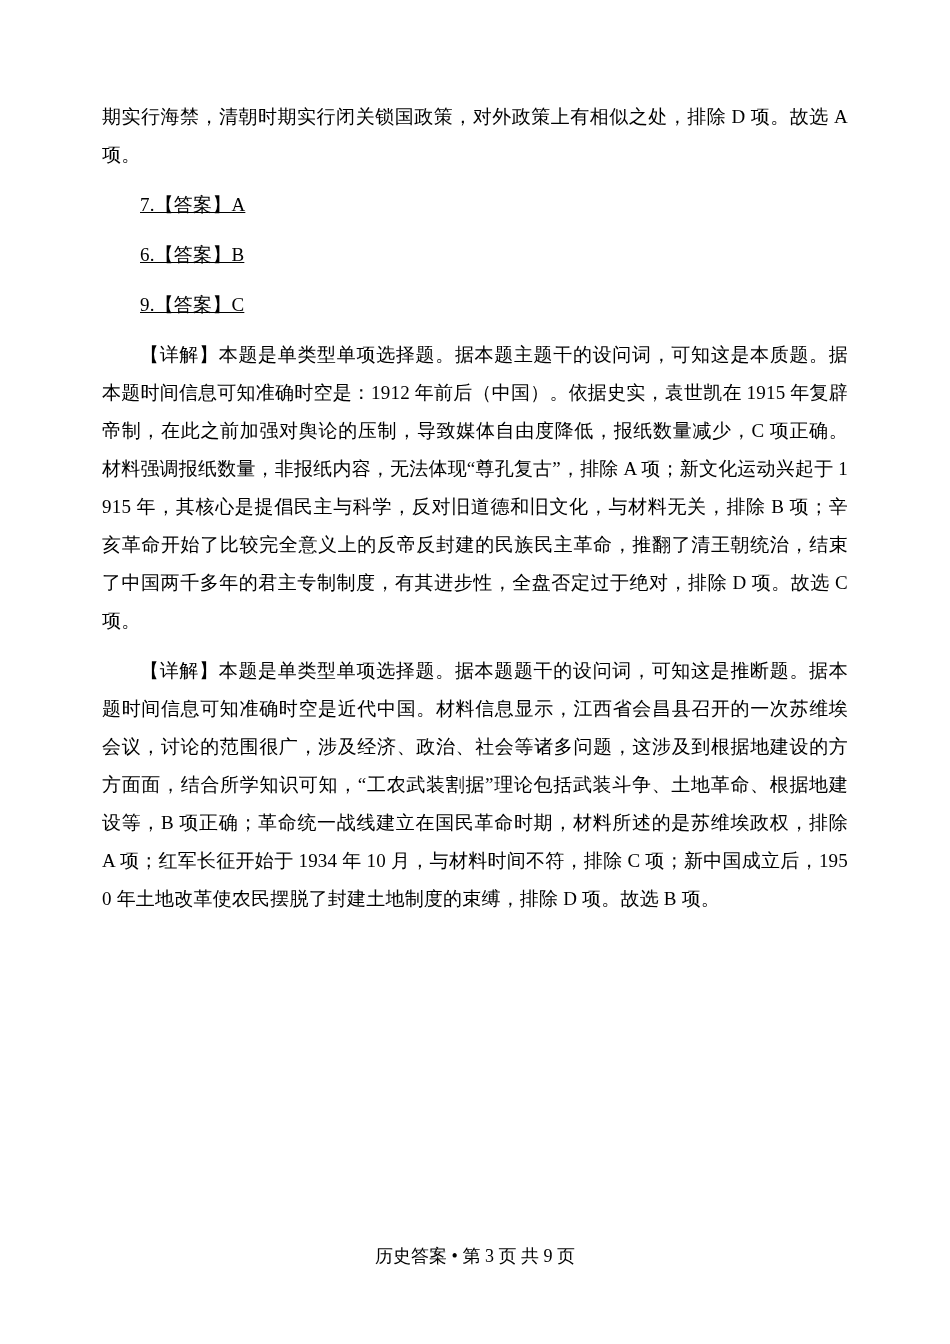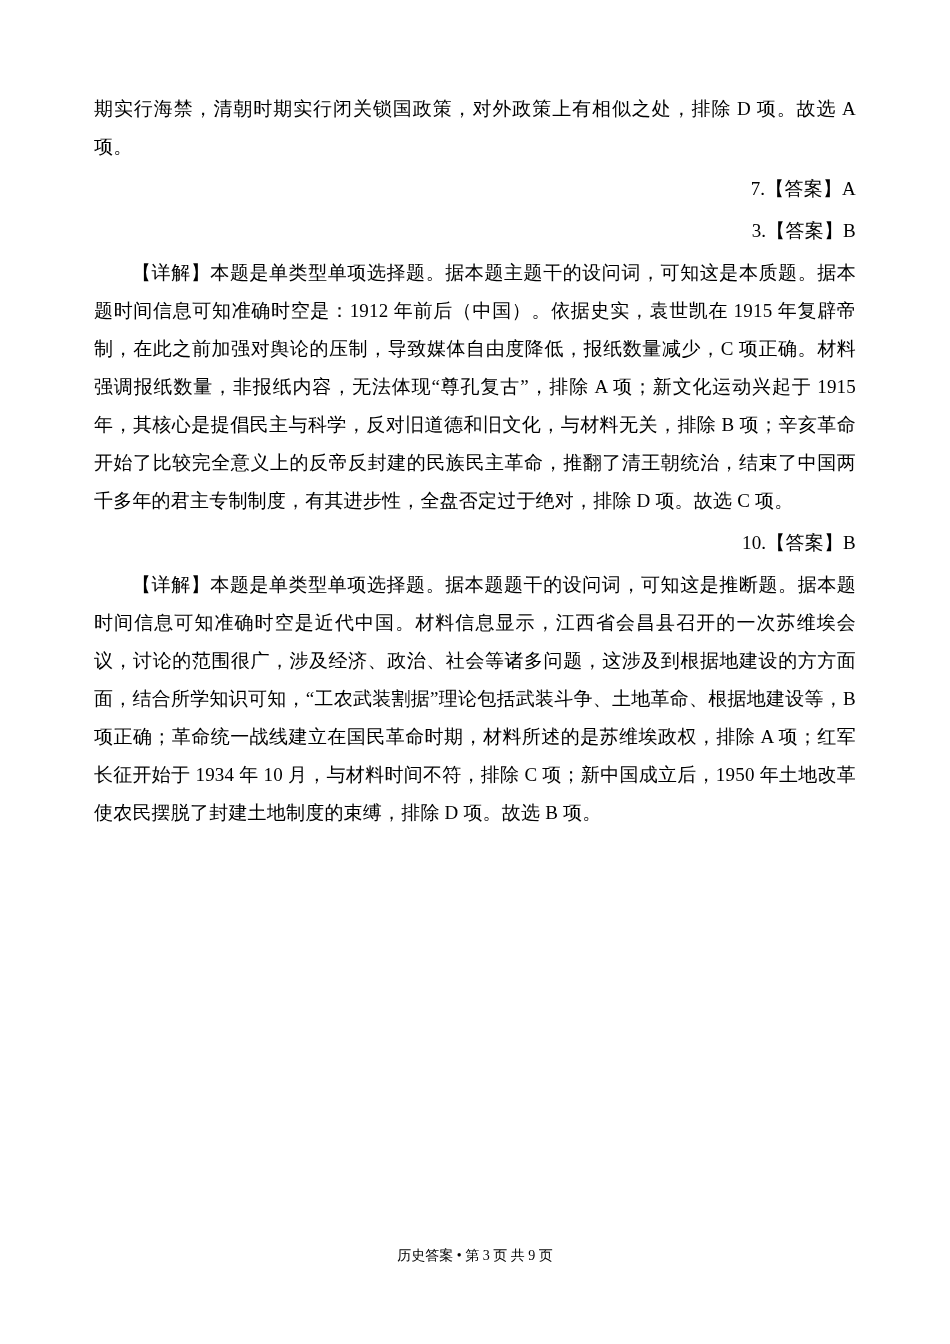--- a/index.html
+++ b/index.html
@@ -16,53 +16,54 @@
     font-family: "Liberation Serif", "DejaVu Serif", serif;
     overflow: hidden;
   }
   .content {
     position: absolute;
     top: 86px;
     left: 90px;
     width: 770px;
   }
   p.para {
-    margin: 4px;
+    margin: 12px;
     padding: 0;
     font-size: 19px;
     line-height: 38px;
     text-align: justify;
     text-justify: inter-ideograph;
     text-indent: 2em;
     word-break: break-all;
     letter-spacing: 0.2px;
   }
   p.para.continuation {
     text-indent: 0;
   }
   p.para.answer {
-    text-align: right;
+    text-align: left;
+    text-decoration: underline;
   }
   .footer {
     position: absolute;
     top: 1246px;
     left: 0;
     width: 100%;
     text-align: center;
-    font-size: 14px;
+    font-size: 18px;
     line-height: 20px;
     color: #000000;
   }
 </style>
 </head>
 <body>
 
 <div class="page">
   <div class="content" id="content">
       <p class="para continuation">期实行海禁，清朝时期实行闭关锁国政策，对外政策上有相似之处，排除 D 项。故选 A 项。</p>
       <p class="para answer">7.【答案】A</p>
-      <p class="para answer">3.【答案】B</p>
+      <p class="para answer">6.【答案】B</p>
+      <p class="para answer">9.【答案】C</p>
       <p class="para detail">【详解】本题是单类型单项选择题。据本题主题干的设问词，可知这是本质题。据本题时间信息可知准确时空是：1912 年前后（中国）。依据史实，袁世凯在 1915 年复辟帝制，在此之前加强对舆论的压制，导致媒体自由度降低，报纸数量减少，C 项正确。材料强调报纸数量，非报纸内容，无法体现“尊孔复古”，排除 A 项；新文化运动兴起于 1915 年，其核心是提倡民主与科学，反对旧道德和旧文化，与材料无关，排除 B 项；辛亥革命开始了比较完全意义上的反帝反封建的民族民主革命，推翻了清王朝统治，结束了中国两千多年的君主专制制度，有其进步性，全盘否定过于绝对，排除 D 项。故选 C 项。</p>
-      <p class="para answer">10.【答案】B</p>
       <p class="para detail">【详解】本题是单类型单项选择题。据本题题干的设问词，可知这是推断题。据本题时间信息可知准确时空是近代中国。材料信息显示，江西省会昌县召开的一次苏维埃会议，讨论的范围很广，涉及经济、政治、社会等诸多问题，这涉及到根据地建设的方方面面，结合所学知识可知，“工农武装割据”理论包括武装斗争、土地革命、根据地建设等，B 项正确；革命统一战线建立在国民革命时期，材料所述的是苏维埃政权，排除 A 项；红军长征开始于 1934 年 10 月，与材料时间不符，排除 C 项；新中国成立后，1950 年土地改革使农民摆脱了封建土地制度的束缚，排除 D 项。故选 B 项。</p>
     </div>
   <div class="footer">历史答案 • 第 3 页 共 9 页</div>
 </div>
 
 </body></html>

